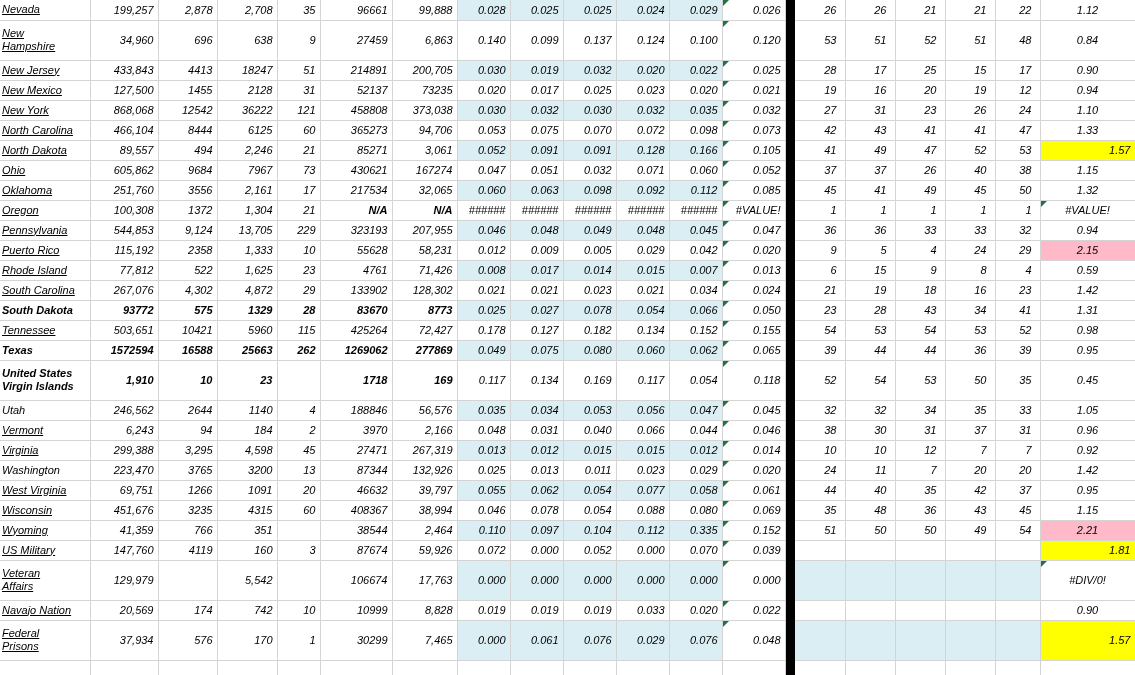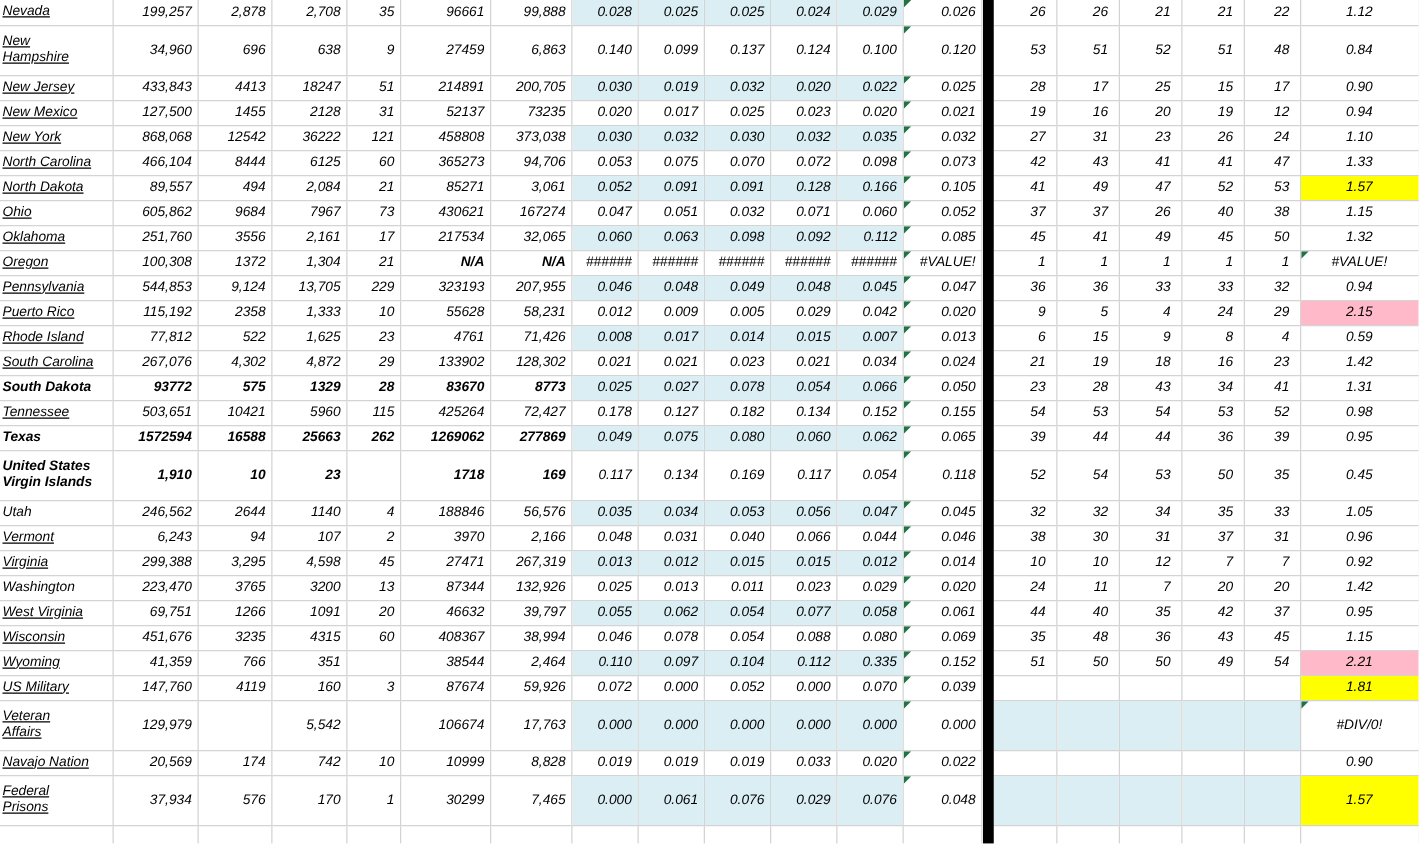--- a/index.html
+++ b/index.html
@@ -22,21 +22,21 @@
   td.name.bold{font-weight:700;}
   td.num{text-align:right;}
   td.bold{font-weight:700;}
   td.ratio{text-align:right;}
   td.ratio.band{background:var(--band);}
   td.avg{text-align:right;}
   td.bar{background:var(--bar);border:none;padding:0;}
   td.rank{text-align:right;padding-right:8px;}
   td.rank.band{background:var(--band);}
   td.final{text-align:center;}
-  td.final.yellow{background:var(--yellow);}
+  td.final.yellow{background:var(--yellow);text-align:right;}
   td.final.pink{background:var(--pink);}
   .tri{
     position:absolute;top:0;left:0;width:0;height:0;
     border-top:6px solid var(--flag);border-right:6px solid transparent;
   }
 </style>
 </head>
 <body>
 
 <div id="sheet">
@@ -194,21 +194,21 @@
           <td class="rank">43</td>
           <td class="rank">41</td>
           <td class="rank">41</td>
           <td class="rank">47</td>
           <td class="final">1.33</td>
         </tr>
         <tr style="height: 20px;">
           <td class="name link">North Dakota</td>
           <td class="num">89,557</td>
           <td class="num">494</td>
-          <td class="num">2,084</td>
+          <td class="num">2,246</td>
           <td class="num">21</td>
           <td class="num">85271</td>
           <td class="num">3,061</td>
           <td class="ratio band">0.052</td>
           <td class="ratio band">0.091</td>
           <td class="ratio band">0.091</td>
           <td class="ratio band">0.128</td>
           <td class="ratio band">0.166</td>
           <td class="avg">0.105<span class="tri"></span></td>
           <td class="bar"></td>
@@ -481,21 +481,21 @@
           <td class="rank">32</td>
           <td class="rank">34</td>
           <td class="rank">35</td>
           <td class="rank">33</td>
           <td class="final">1.05</td>
         </tr>
         <tr style="height: 20px;">
           <td class="name link">Vermont</td>
           <td class="num">6,243</td>
           <td class="num">94</td>
-          <td class="num">107</td>
+          <td class="num">184</td>
           <td class="num">2</td>
           <td class="num">3970</td>
           <td class="num">2,166</td>
           <td class="ratio">0.048</td>
           <td class="ratio">0.031</td>
           <td class="ratio">0.040</td>
           <td class="ratio">0.066</td>
           <td class="ratio">0.044</td>
           <td class="avg">0.046<span class="tri"></span></td>
           <td class="bar"></td>

